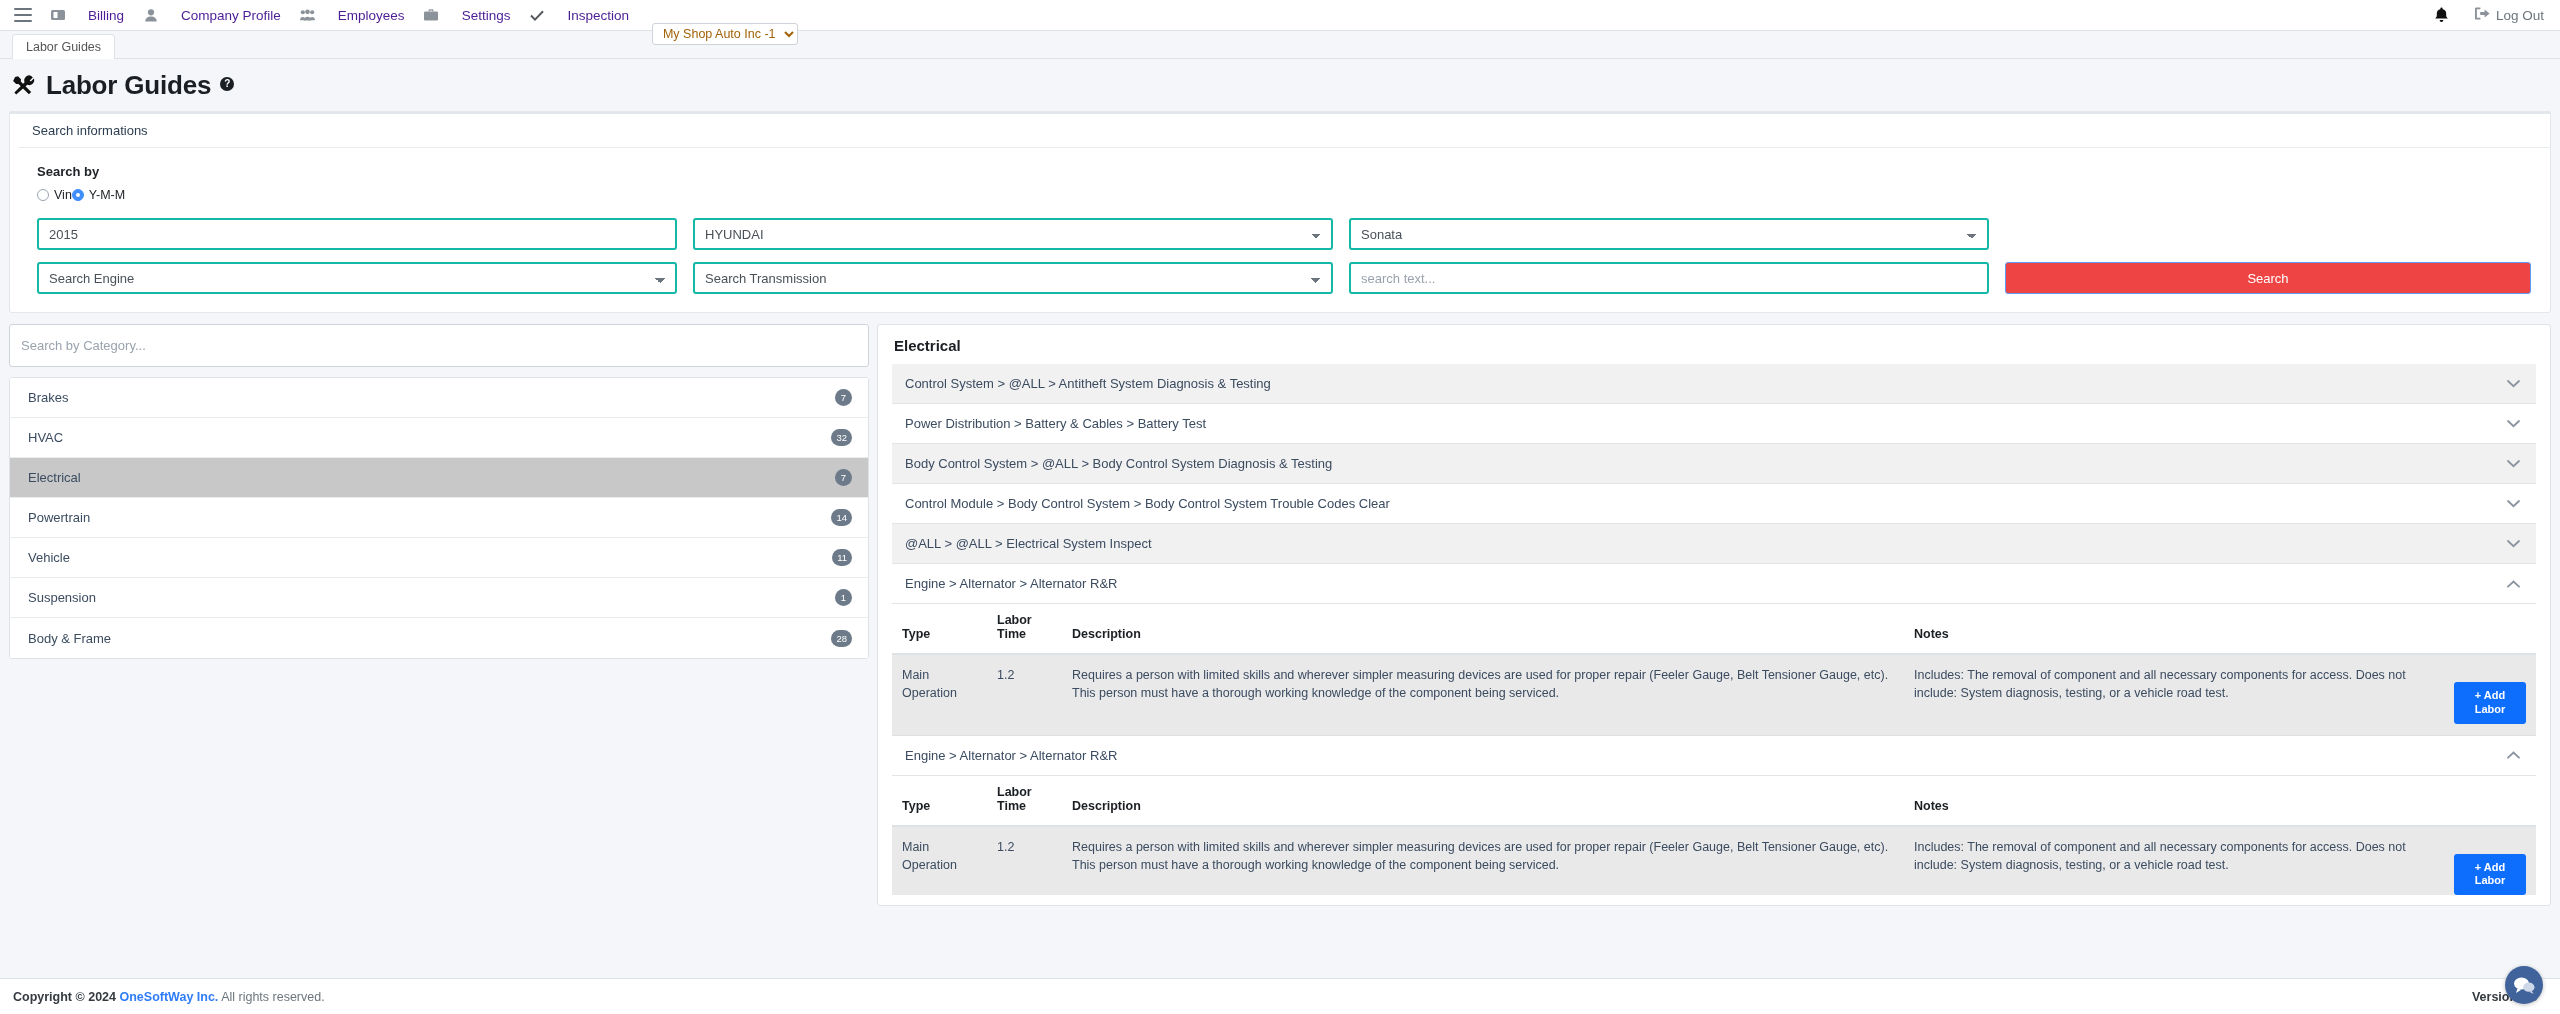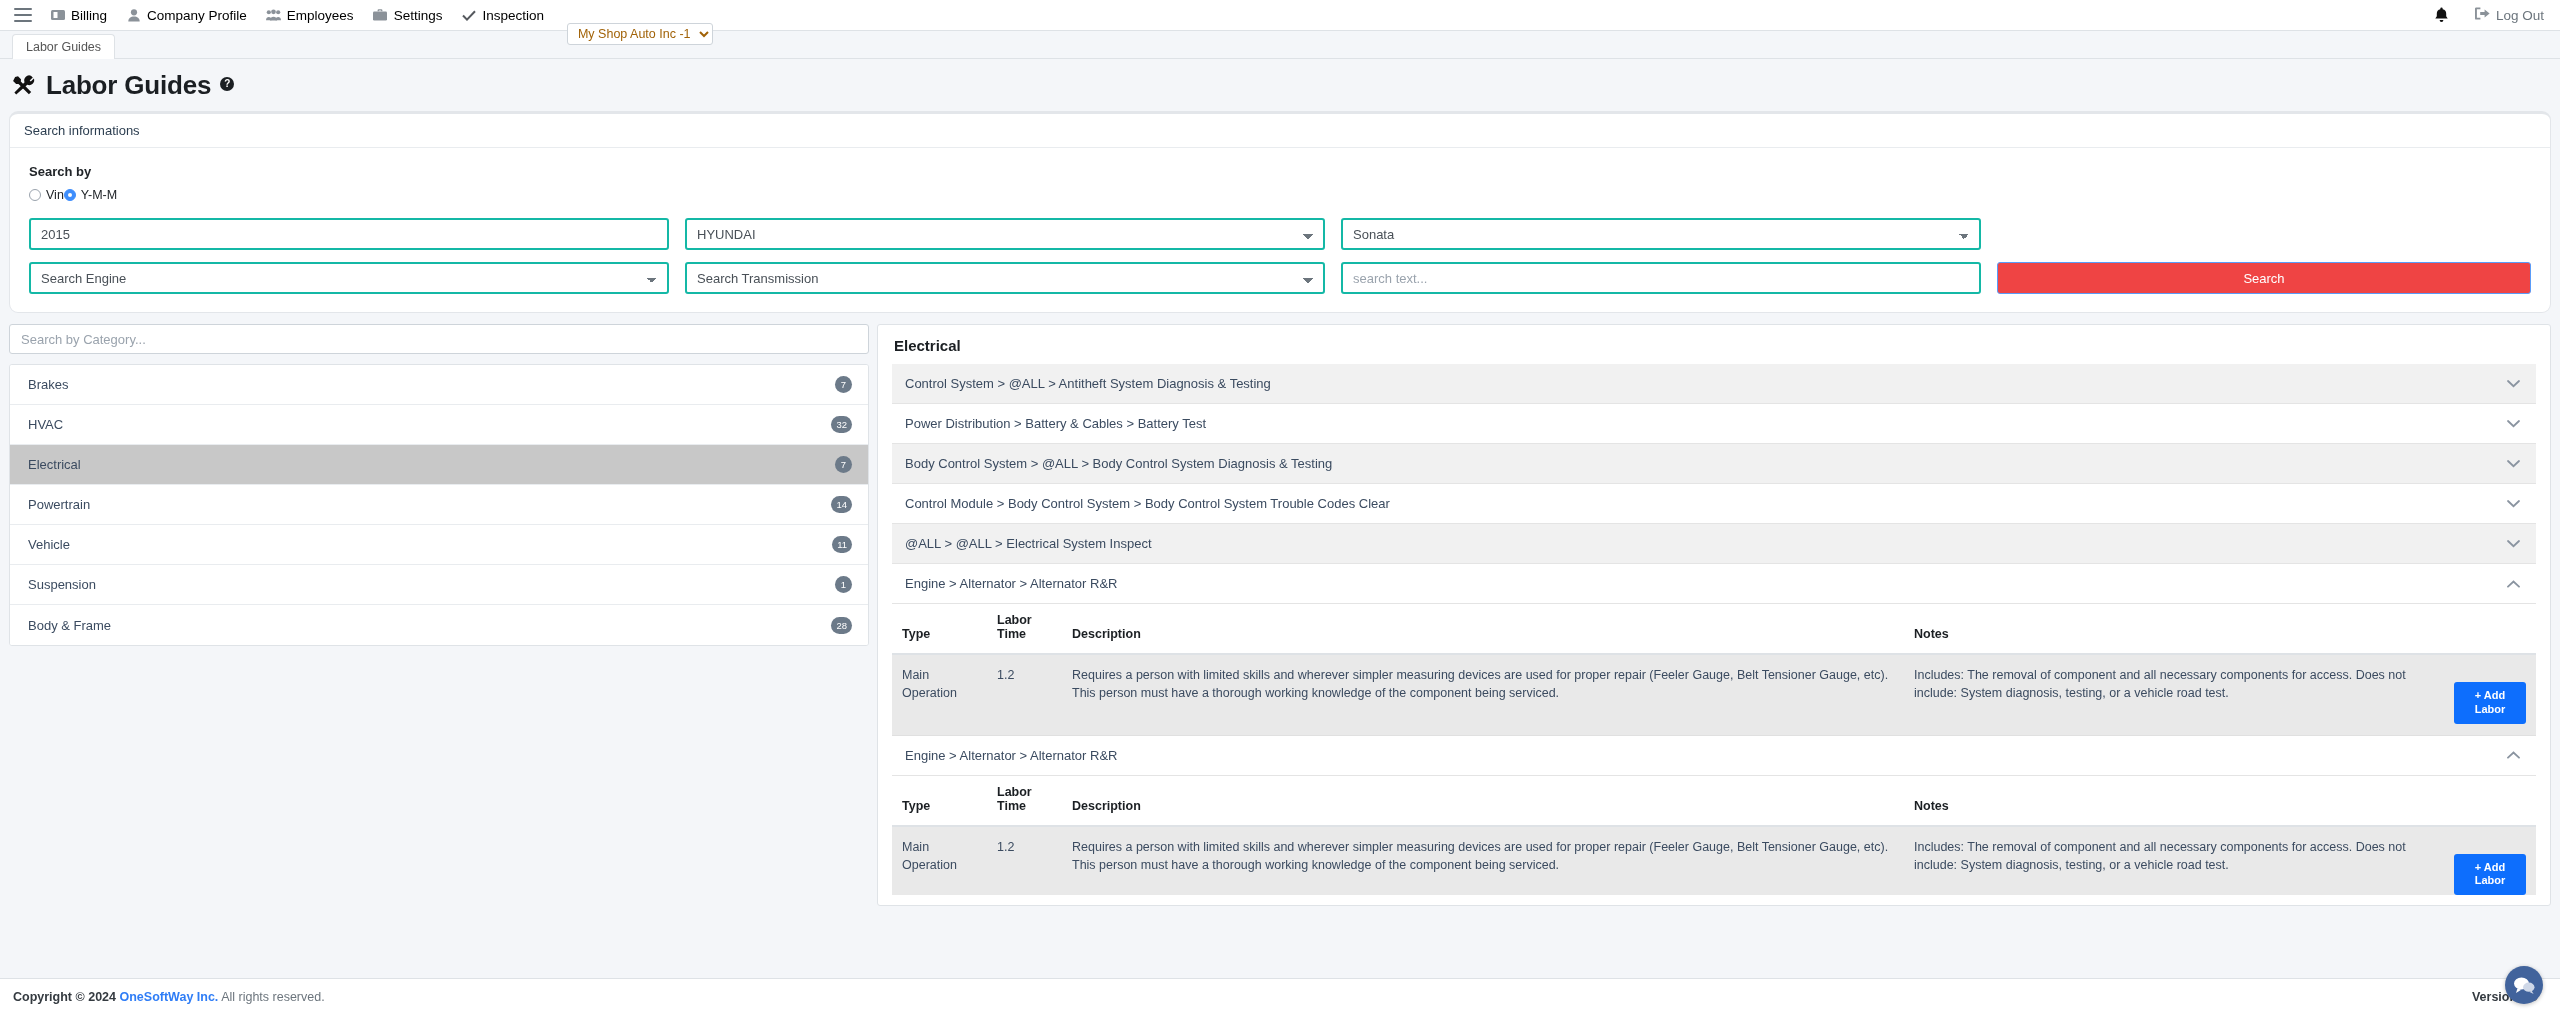--- a/index.html
+++ b/index.html
@@ -23,22 +23,22 @@
     padding: 0 14px;
     position: relative;
   }
   .hamburger {
     width: 18px; height: 14px;
     display: flex; flex-direction: column; justify-content: space-between;
     margin-right: 18px; cursor: pointer;
   }
   .hamburger i { display:block; height: 2px; background: #6c757d; border-radius: 1px; }
   .nav-item {
-    display: flex; align-items: center; gap: 6px;
-    color: #000000; font-size: 13.5px;
+    display: flex; align-items: center; gap: 23px;
+    color: #4c1d95; font-size: 13.5px;
     margin-right: 19px; cursor: pointer; white-space: nowrap;
   }
   .nav-item .nico { display:inline-flex; width: 15px; height: 15px; align-items:center; justify-content:center; }
   .nav-item .nico svg { display:block; }
   .shop-select {
     margin-left: 4px;
     height: 22px;
     border: 1px solid #ced4da;
     border-radius: 3px;
     background: #fff;
@@ -99,22 +99,23 @@
     background: #1b1f23; color: #fff;
     font-size: 10px; font-weight: 700;
     margin-left: 9px; margin-bottom: 3px; cursor: pointer;
   }
 
   
   .card {
     background: #ffffff;
     border: 1px solid #e3e6ea;
     border-top: 3px solid #e3e6ea;
-    border-radius: 9px;
+    border-radius: 3px;
     margin: 0 9px;
+    padding-left: 8px;
   }
   .card-header {
     padding: 9px 14px;
     border-bottom: 1px solid #e9ecef;
     font-size: 13px;
     color: #2c3e50;
   }
   .card-body { padding: 16px 19px 18px; }
 
   
@@ -187,21 +188,21 @@
     display: flex;
     gap: 8px;
     margin: 11px 9px 0;
     align-items: flex-start;
   }
   .col-left { width: 860px; flex: 0 0 860px; }
   .col-right { flex: 1 1 auto; min-width: 0; }
 
   .cat-search {
     width: 100%;
-    height: 30px;
+    height: 43px;
     border: 1px solid #ced4da;
     border-radius: 3px;
     background: #fff;
     font-family: "Liberation Sans", sans-serif;
     font-size: 13px;
     color: #495057;
     padding: 0 11px;
     outline: none;
     margin-bottom: 10px;
   }

